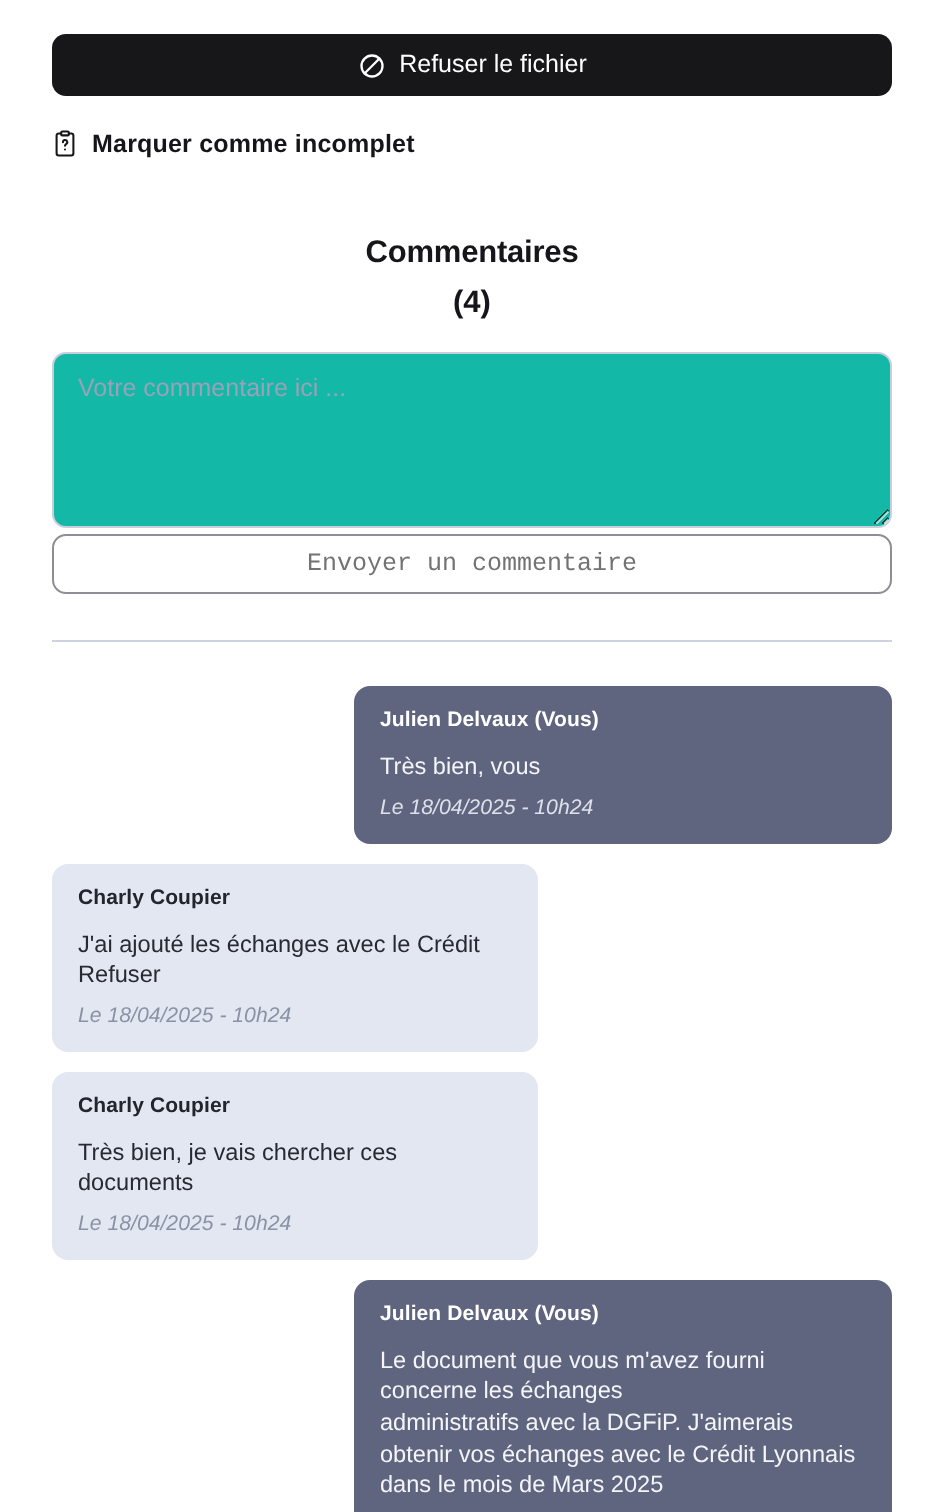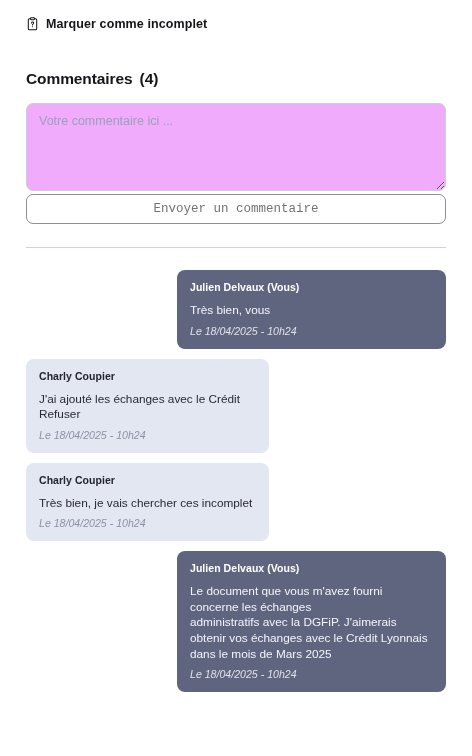--- a/index.html
+++ b/index.html
@@ -54,22 +54,23 @@
     font-size: 12.5px;
     font-weight: bold;
     color: #16161a;
     letter-spacing: 0.1px;
   }
 
   
   .comments-head {
     margin-top: 39px;
     display: flex;
-    align-items: flex-end;
+    align-items: center;
     gap: 7px;
+    flex-direction: column;
   }
   .comments-head .title {
     font-size: 15.5px;
     font-weight: bold;
     color: #15151a;
     letter-spacing: -0.1px;
   }
   .comments-head .count {
     font-size: 15.5px;
     font-weight: bold;
@@ -83,21 +84,21 @@
     height: 88px;
     border: 1px solid #c9cedd;
     border-radius: 7px;
     padding: 10px 12px;
     font-family: "Liberation Sans", sans-serif;
     font-size: 12.5px;
     color: #2b2b33;
     resize: vertical;
     display: block;
     outline: none;
-    background: #f0abfc;
+    background: #14b8a6;
   }
   .composer::placeholder { color: #9aa1b8; }
 
   .send-btn {
     margin-top: 3px;
     width: 100%;
     height: 30px;
     background: #ffffff;
     border: 1px solid #8e8e96;
     border-radius: 7px;
@@ -164,20 +165,29 @@
   .bubble.mine .stamp { color: #dfe1ea; }
   .bubble.theirs .stamp { color: #8b92a6; }
 
   svg { display: block; }
 </style>
 </head>
 <body>
 
 <div class="page">
 
+  <button class="refuse-btn">
+    <span class="ico">
+      <svg width="14" height="14" viewBox="0 0 24 24" fill="none" stroke="#ffffff" stroke-width="2" stroke-linecap="round">
+        <circle cx="12" cy="12" r="9"></circle>
+        <line x1="5.6" y1="18.4" x2="18.4" y2="5.6"></line>
+      </svg>
+    </span>
+    <span class="lbl">Refuser le fichier</span>
+  </button>
 
   <div class="incomplete-row">
     <span class="ico">
       <svg width="13" height="14" viewBox="0 0 24 26" fill="none" stroke="#16161a" stroke-width="1.9" stroke-linecap="round" stroke-linejoin="round">
         <path d="M8.5 3.2H6.2A2 2 0 0 0 4.2 5.2v16.4a2 2 0 0 0 2 2h11.6a2 2 0 0 0 2-2V5.2a2 2 0 0 0-2-2h-2.3"></path>
         <rect x="8.4" y="1.4" width="7.2" height="3.6" rx="1.1"></rect>
         <path d="M10.1 11.3a2 2 0 1 1 2.9 1.8c-.6.4-1 .8-1 1.6"></path>
         <line x1="12" y1="18.1" x2="12" y2="18.2"></line>
       </svg>
     </span>
@@ -209,21 +219,21 @@
       <div class="bubble theirs">
         <div class="author">Charly Coupier</div>
         <div class="body">J'ai ajouté les échanges avec le Crédit Refuser</div>
         <div class="stamp">Le 18/04/2025 - 10h24</div>
       </div>
     </div>
 
     <div class="bubble-row theirs">
       <div class="bubble theirs">
         <div class="author">Charly Coupier</div>
-        <div class="body">Très bien, je vais chercher ces incomplet</div>
+        <div class="body">Très bien, je vais chercher ces documents</div>
         <div class="stamp">Le 18/04/2025 - 10h24</div>
       </div>
     </div>
 
     <div class="bubble-row mine">
       <div class="bubble mine">
         <div class="author">Julien Delvaux (Vous)</div>
         <div class="body">Le document que vous m'avez fourni concerne les échanges
 administratifs avec la DGFiP. J'aimerais obtenir vos échanges avec le Crédit Lyonnais dans le mois de Mars 2025</div>
         <div class="stamp">Le 18/04/2025 - 10h24</div>

